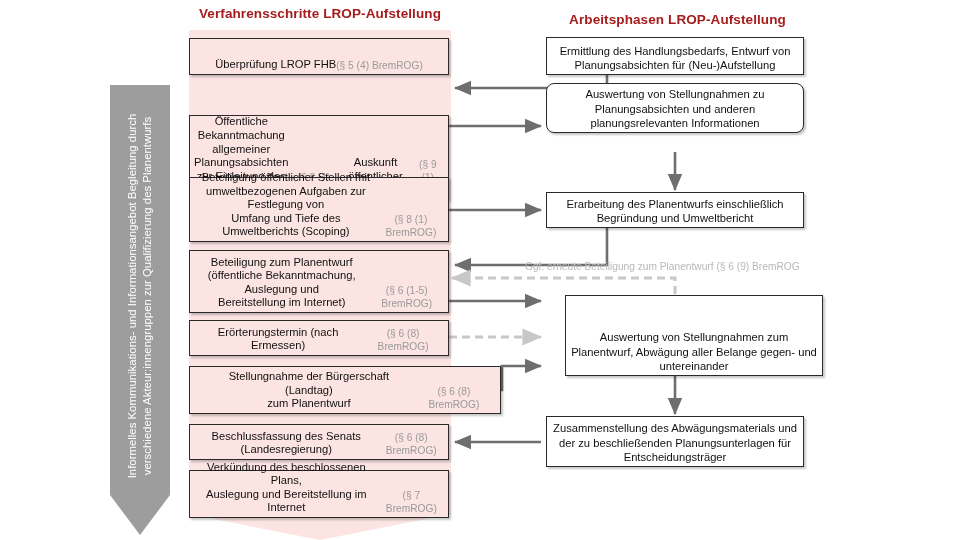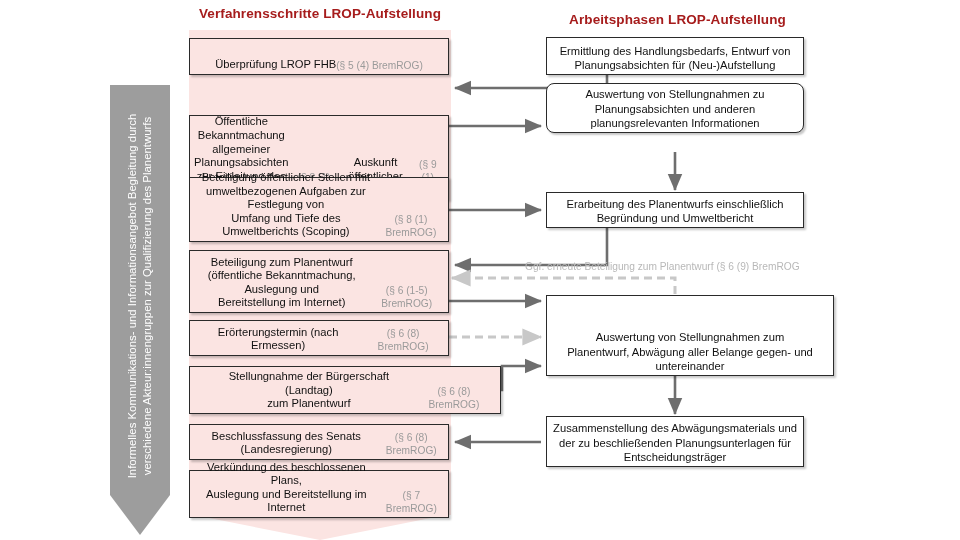--- a/index.html
+++ b/index.html
@@ -203,21 +203,21 @@
   </div>
 
   <div class="box box-right" style="left:546px;top:83px;width:258px;height:50px;border-radius:8px;">
     <div class="main">Auswertung von Stellungnahmen zu<br>Planungsabsichten und anderen<br>planungsrelevanten Informationen</div>
   </div>
 
   <div class="box box-right" style="left:546px;top:192px;width:258px;height:36px;">
     <div class="main">Erarbeitung des Planentwurfs einschließlich<br>Begründung und Umweltbericht</div>
   </div>
 
-  <div class="box box-right" style="left:546px;top:295px;width:288px;height:81px;">
+  <div class="box box-right" style="left:565px;top:295px;width:258px;height:81px;">
     <div class="main">Auswertung von Stellungnahmen zum<br>Planentwurf, Abwägung aller Belange gegen- und<br>untereinander</div>
   </div>
 
   <div class="box box-right" style="left:546px;top:416px;width:258px;height:51px;">
     <div class="main">Zusammenstellung des Abwägungsmaterials und<br>der zu beschließenden Planungsunterlagen für<br>Entscheidungsträger</div>
   </div>
 
 </div>
 
 </body></html>

